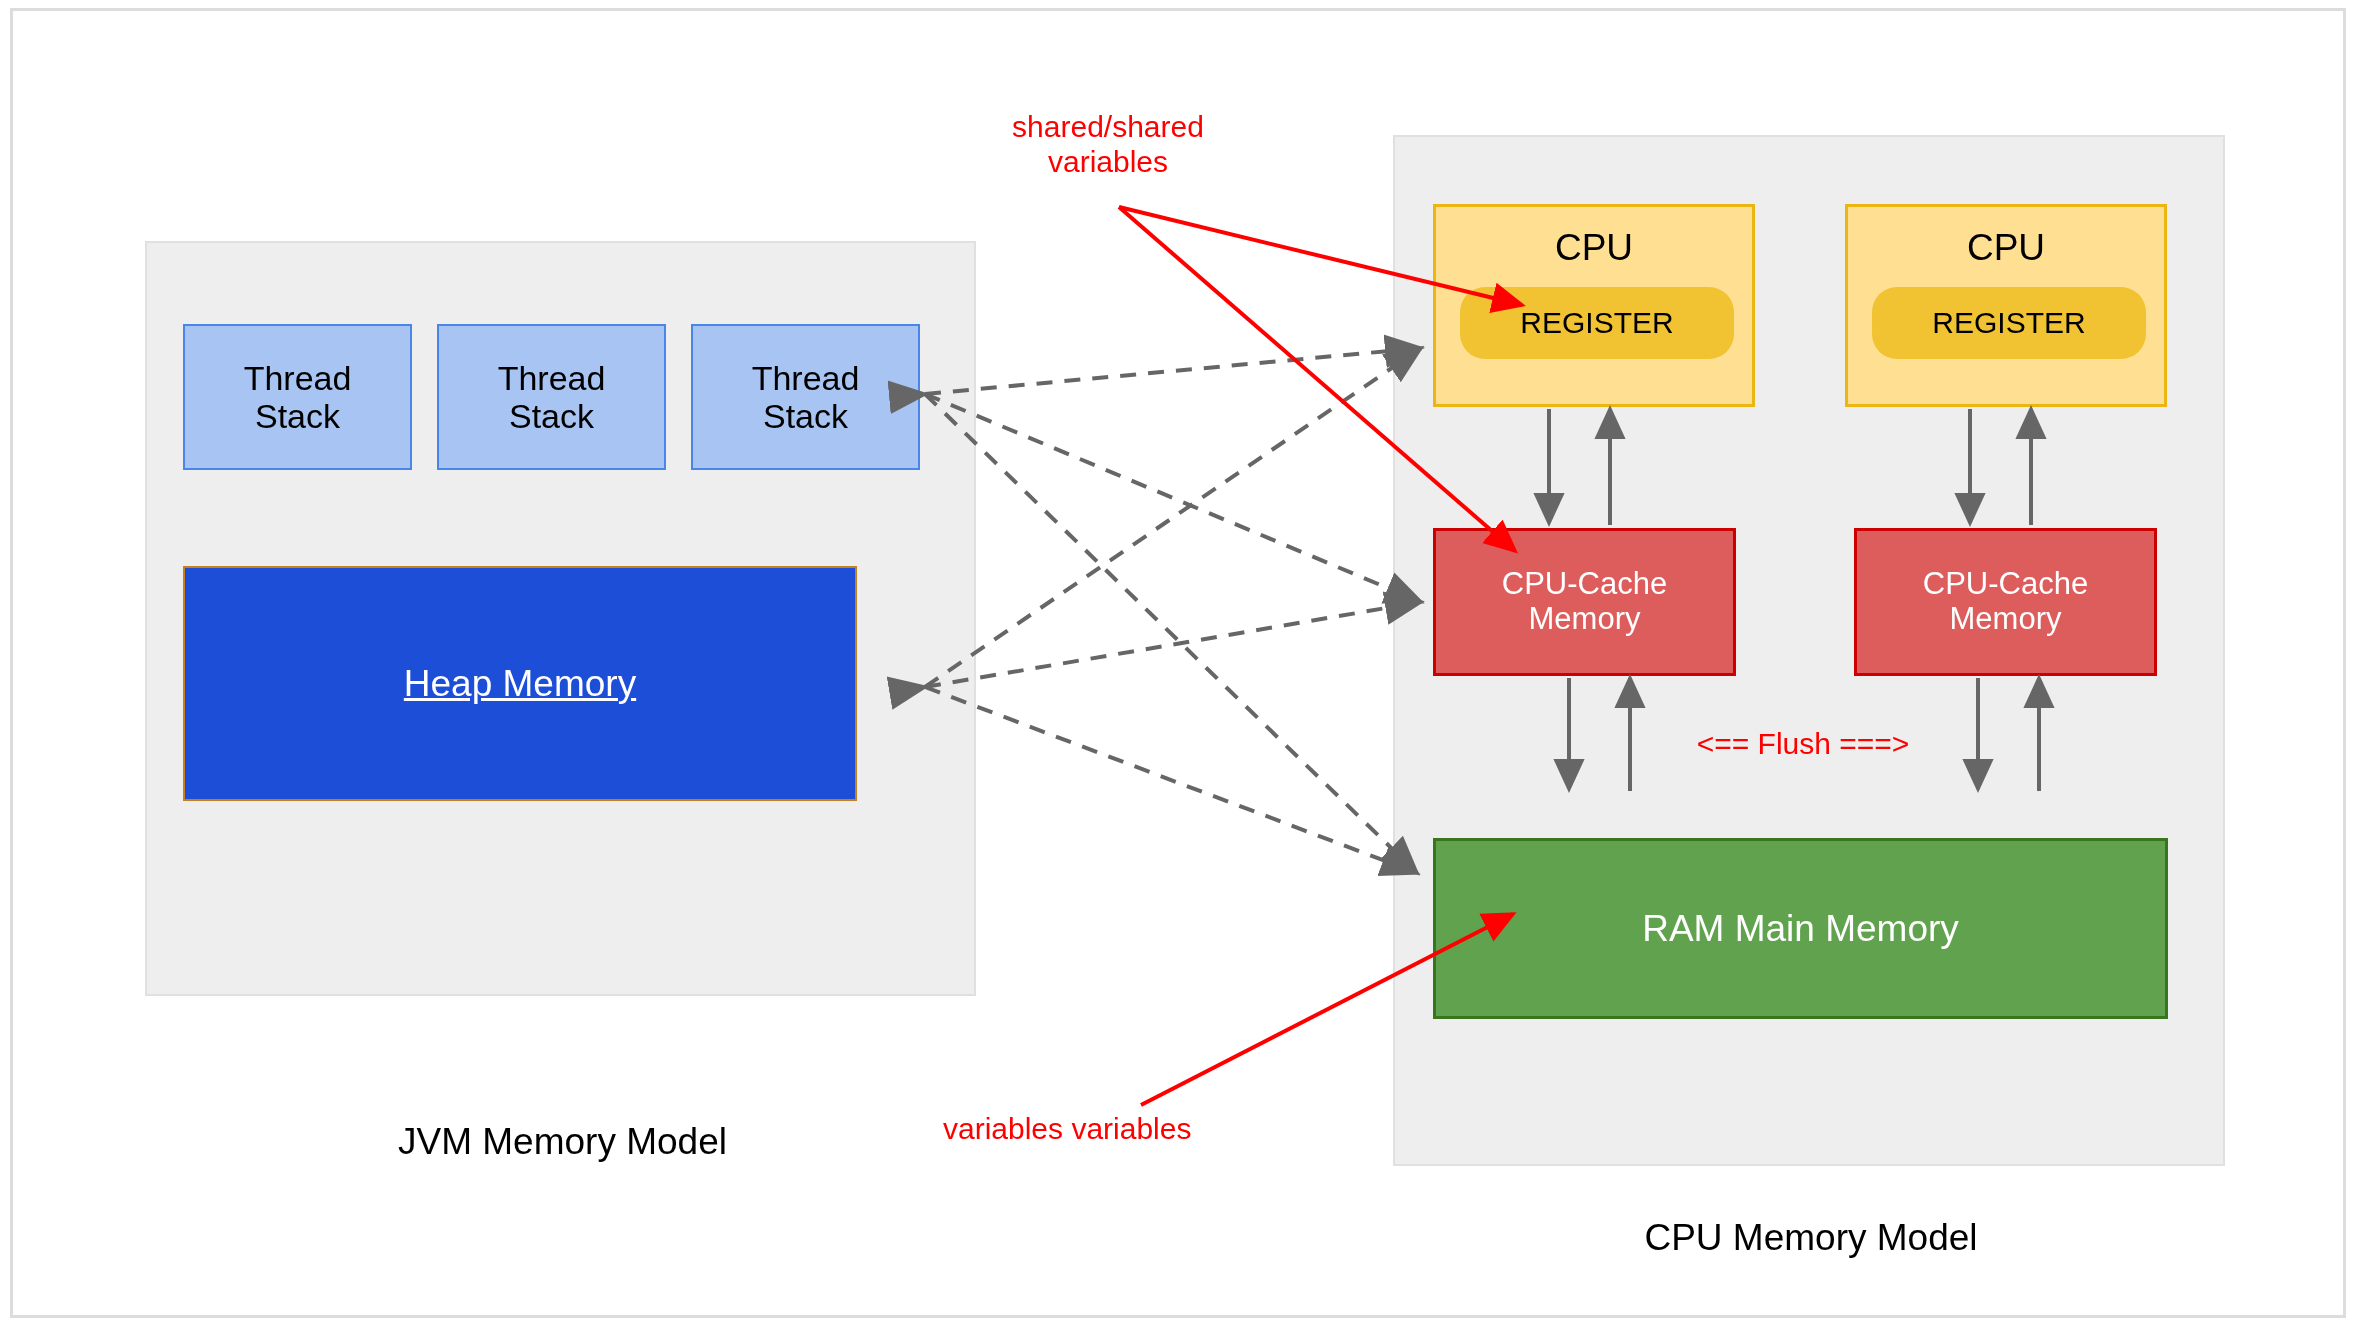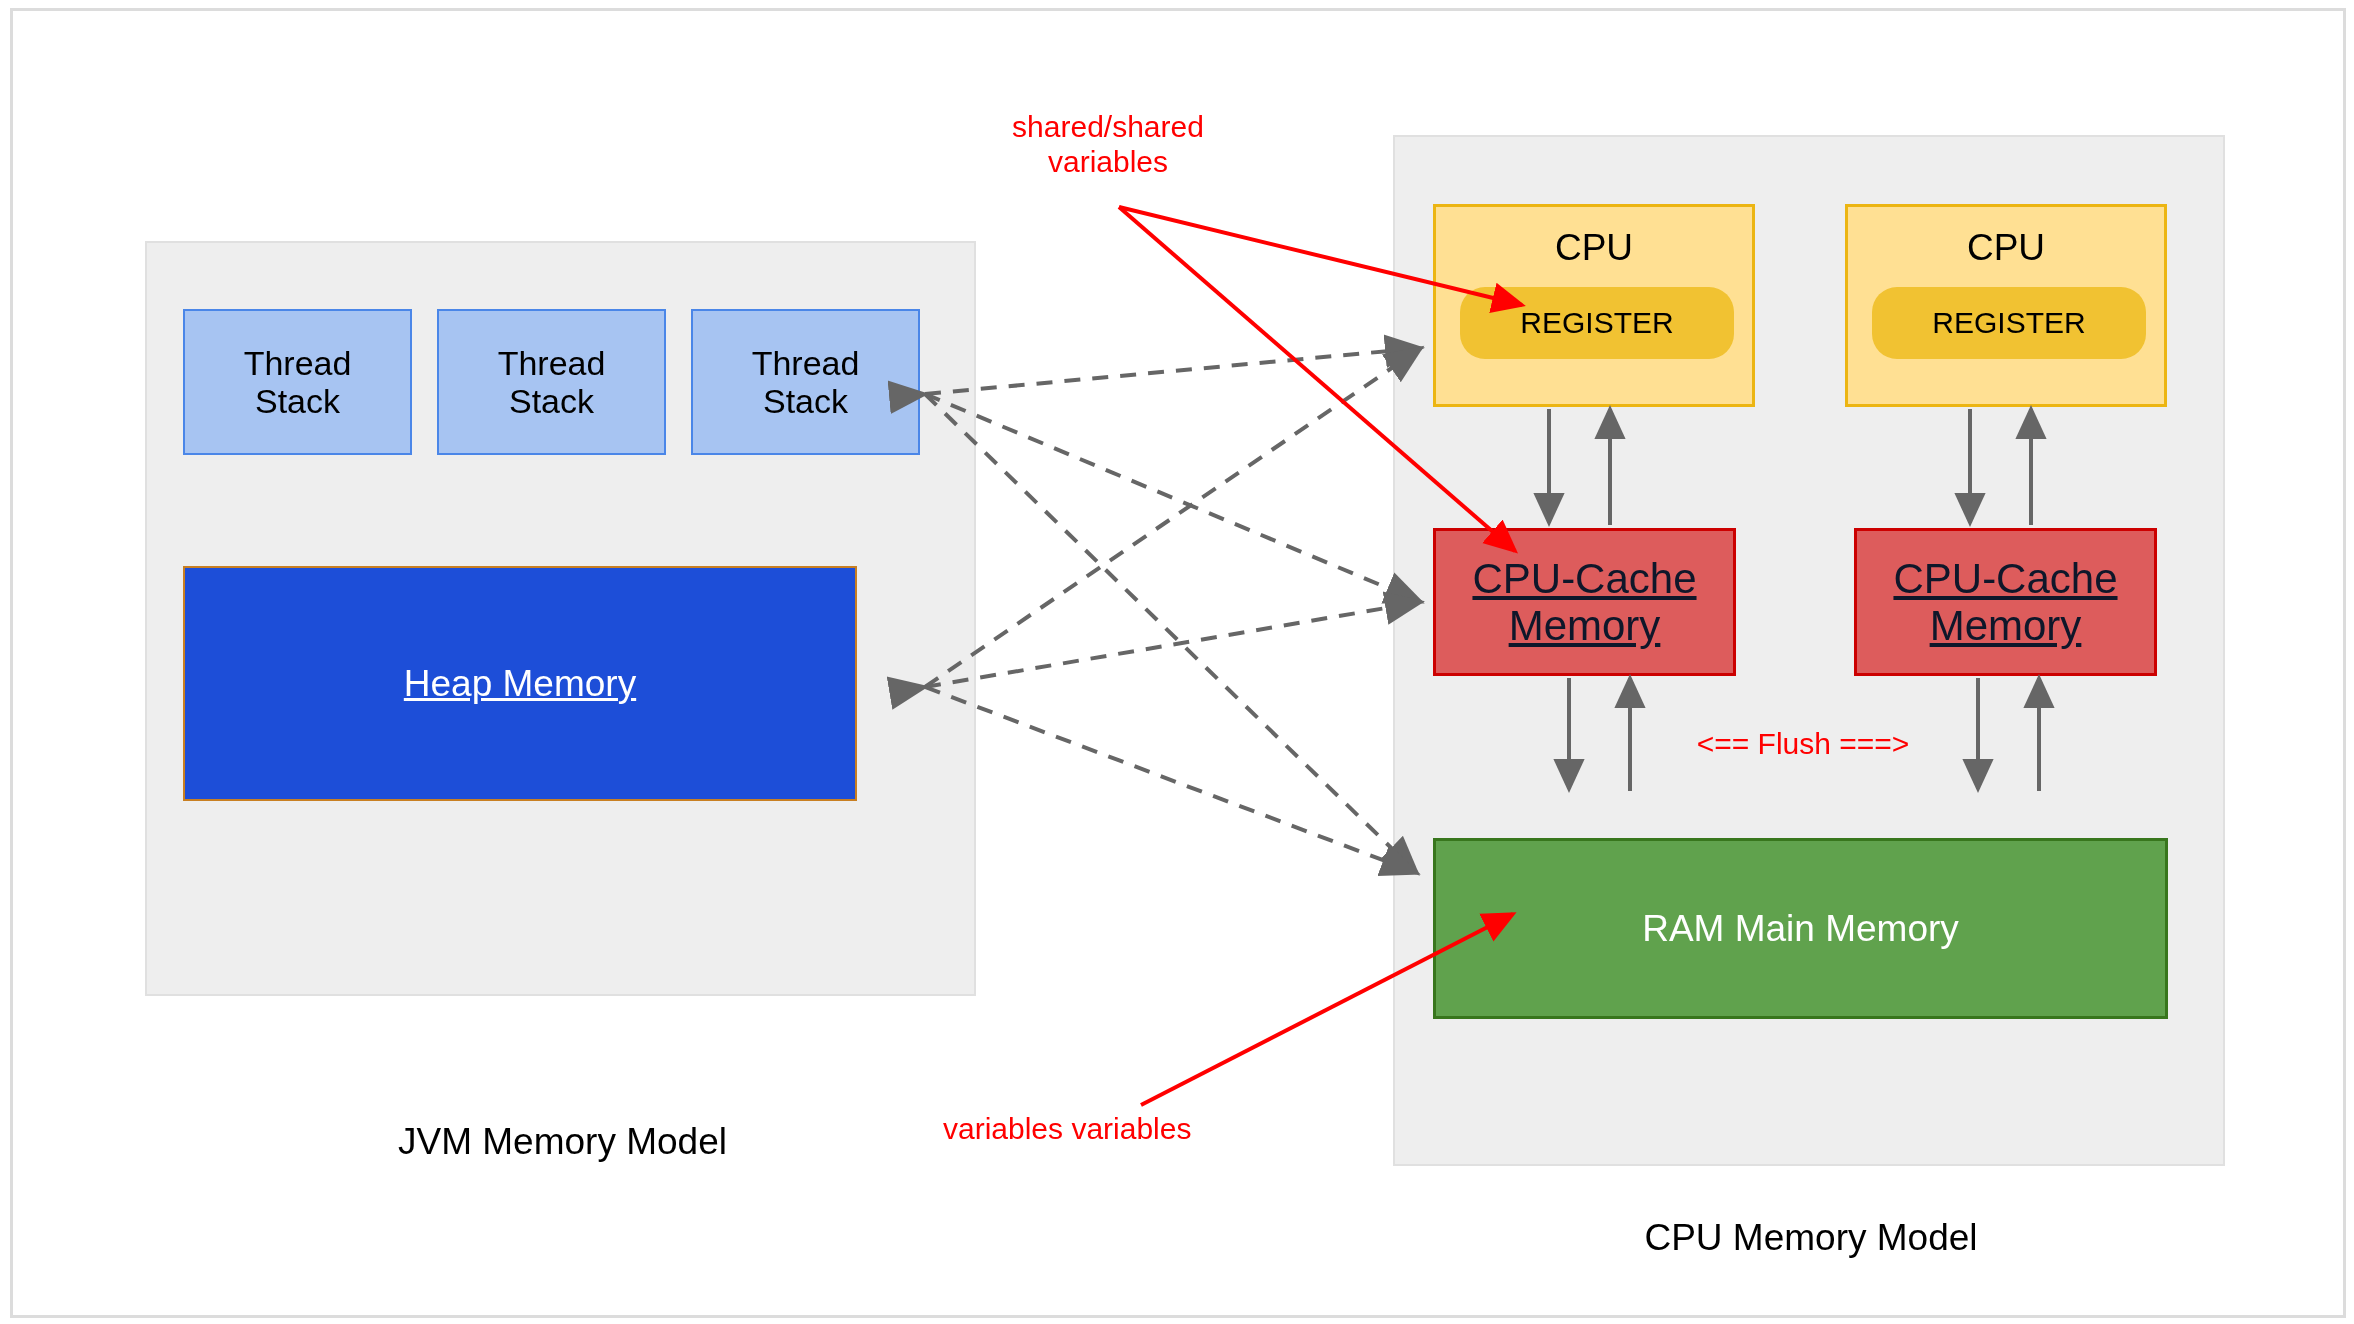--- a/index.html
+++ b/index.html
@@ -60,21 +60,21 @@
     line-height: 1.12;
   }
 
   .thread-stack {
     background: #a7c4f2;
     border: 2px solid #4a86e8;
     color: #000000;
     font-size: 34px;
     width: 229px;
     height: 146px;
-    top: 298px;
+    top: 313px;
   }
   #thread-stack-0 { left: 170px; }
   #thread-stack-1 { left: 424px; }
   #thread-stack-2 { left: 678px; }
 
   #heap-memory {
     background: #1d4ed8;
     border: 2px solid #c87f22;
     color: #ffffff;
     font-size: 37px;
@@ -117,26 +117,25 @@
     justify-content: center;
     color: #000000;
     font-size: 30px;
     box-sizing: border-box;
     border-radius: 25px;
   }
 
   .cache-box {
     background: #dd5c5c;
     border: 3px solid #cc0000;
-    color: #0f172a;
-    font-size: 42px;
+    color: #ffffff;
+    font-size: 31px;
     width: 303px;
     height: 148px;
     top: 517px;
-    text-decoration: underline;
   }
   #cache-box-0 { left: 1420px; }
   #cache-box-1 { left: 1841px; }
 
   #ram-box {
     background: #60a24d;
     border: 3px solid #38761d;
     color: #ffffff;
     font-size: 37px;
     left: 1420px;

